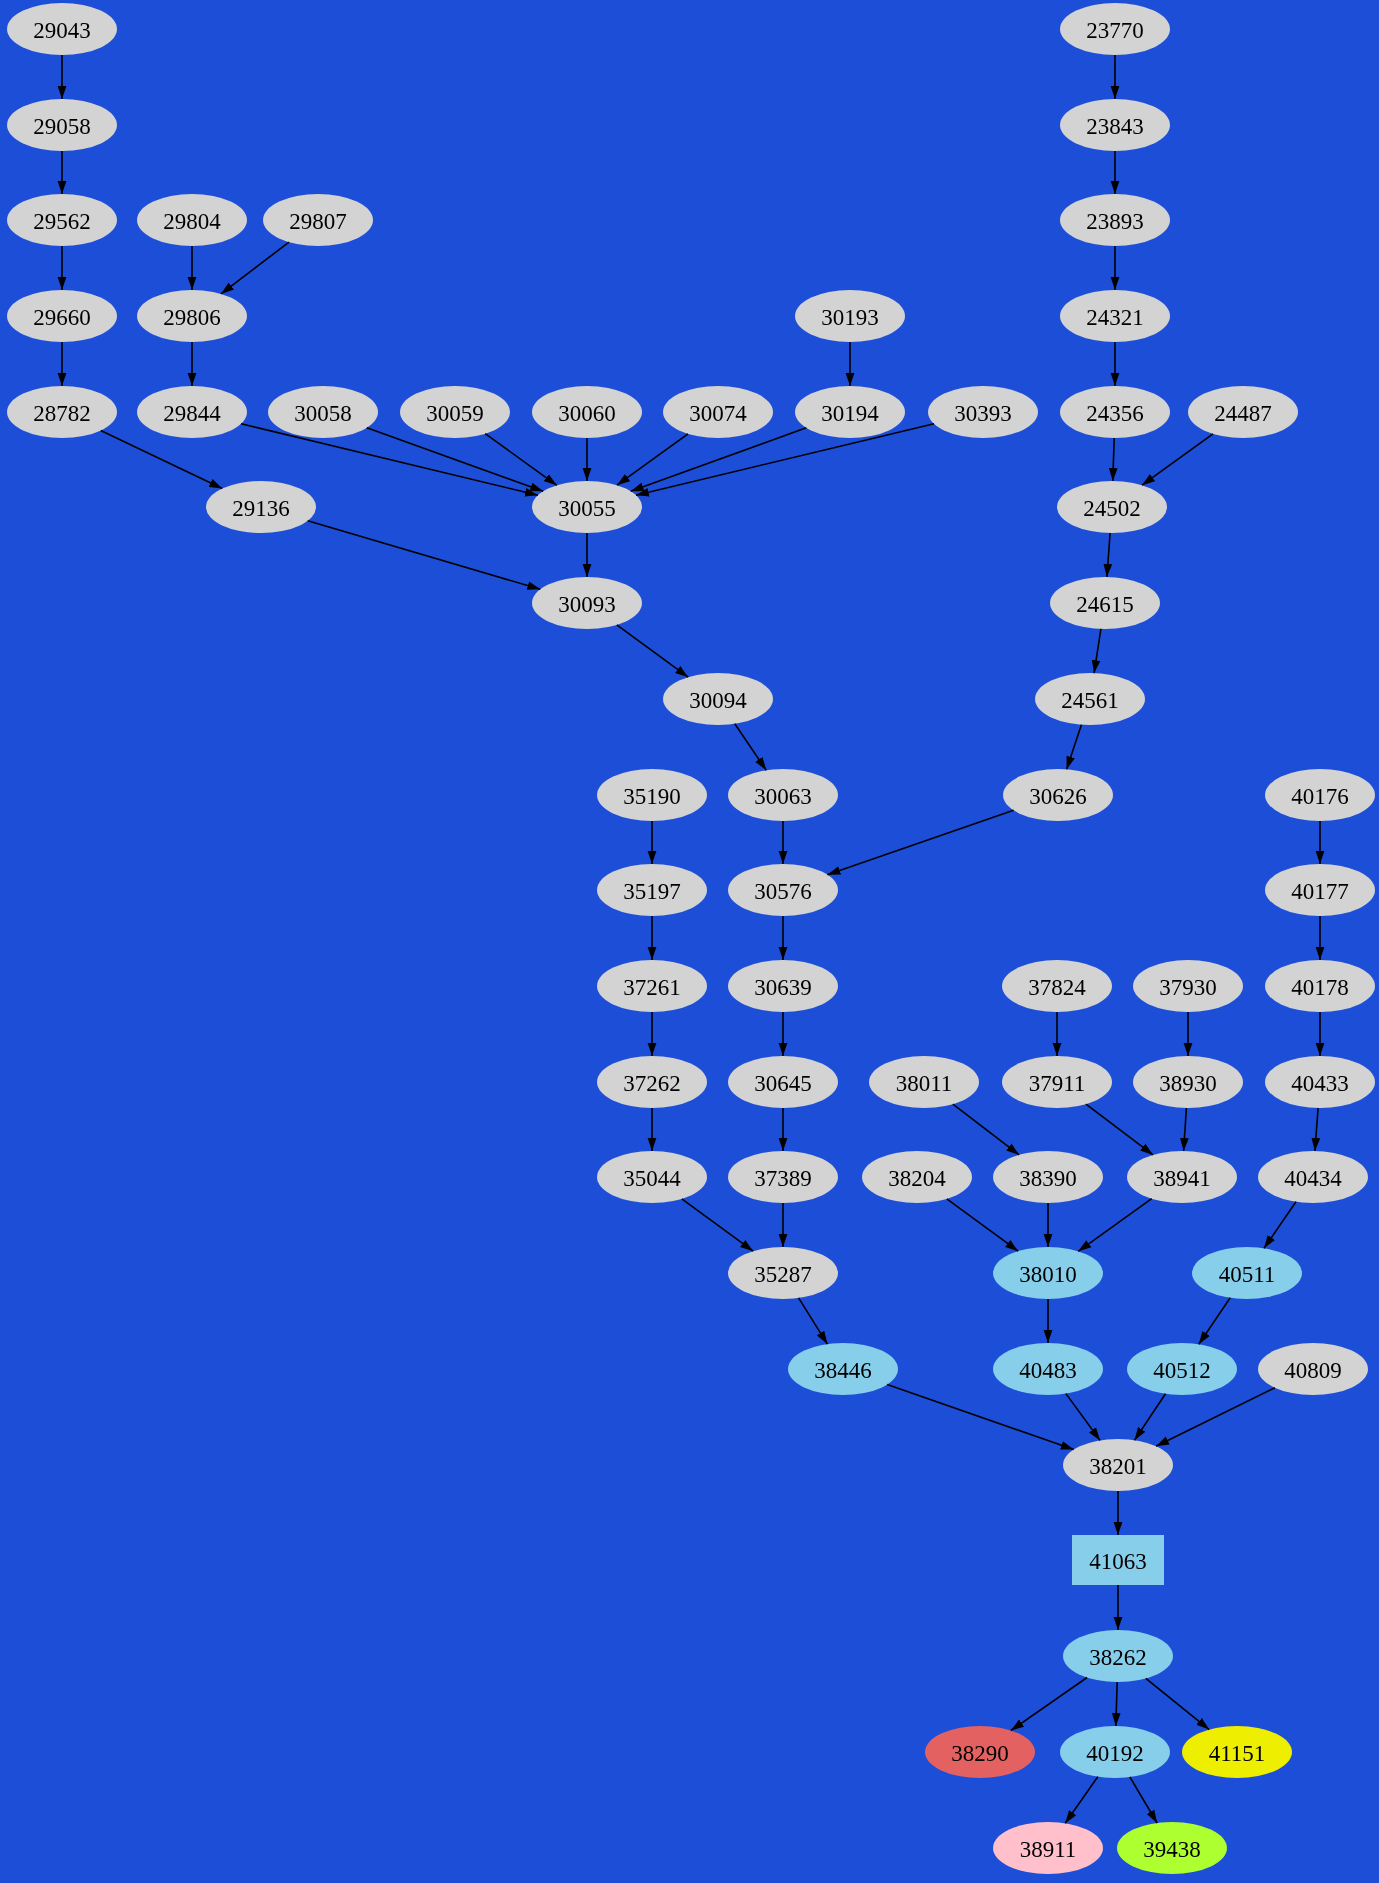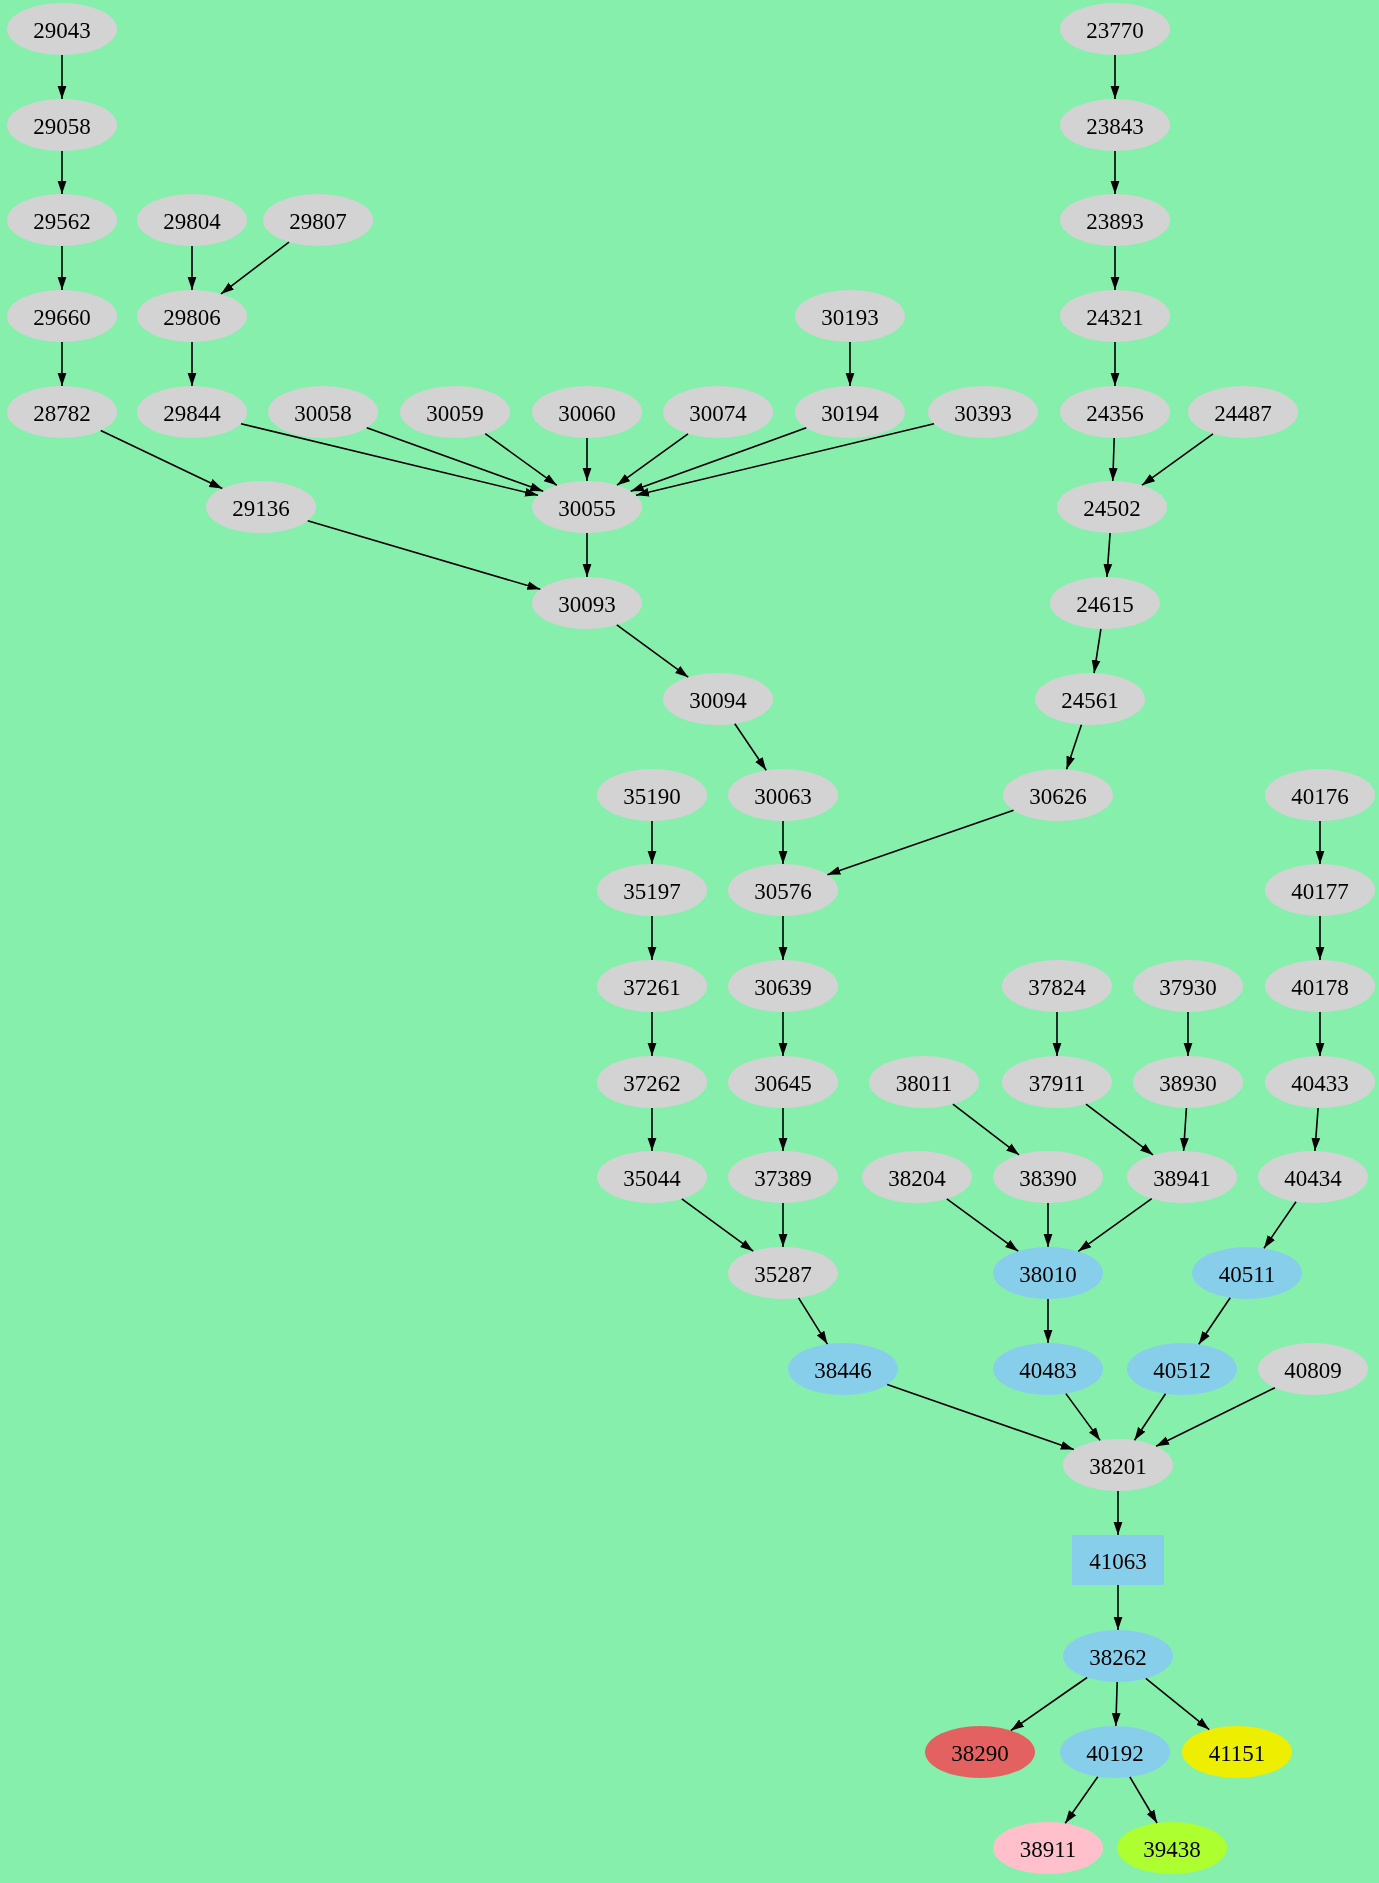--- a/index.html
+++ b/index.html
@@ -4,21 +4,21 @@
 <style>
   html, body {
     margin: 0;
     padding: 0;
     background: #ffffff;
   }
   .canvas-wrap {
     width: 1379px;
     height: 1883px;
     position: relative;
-    background: #86efac;
+    background: #1d4ed8;
     overflow: hidden;
   }
   svg text {
     font-family: "Liberation Serif", "DejaVu Serif", serif;
     font-size: 23px;
     fill: #000000;
   }
   svg .edge {
     stroke: #000000;
     stroke-width: 1.6;

